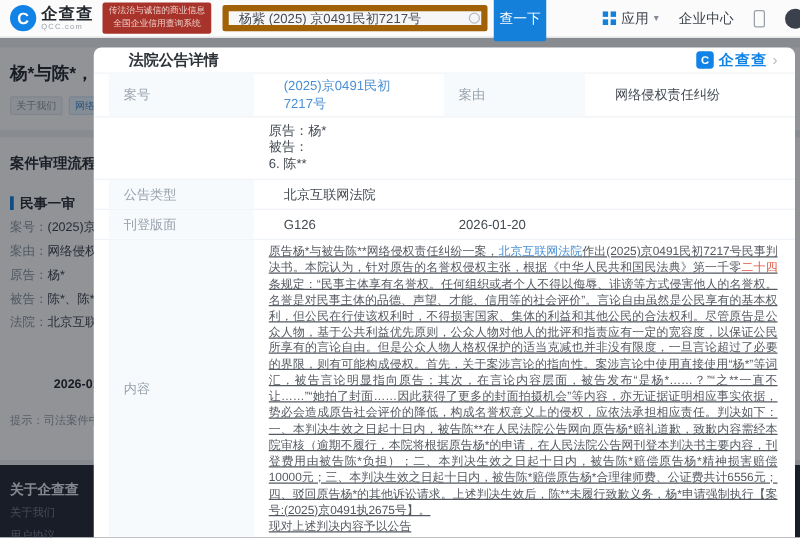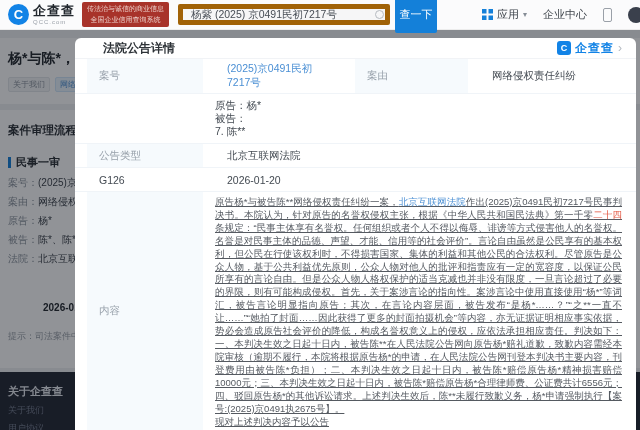--- a/index.html
+++ b/index.html
@@ -176,28 +176,29 @@
       <div class="trow row-basic">
         <div class="cell lbl">案号</div>
         <div class="cell val link">(2025)京0491民初7217号</div>
         <div class="cell lbl">案由</div>
         <div class="cell val">网络侵权责任纠纷</div>
       </div>
       <div class="trow">
         <div class="party-cell">
           <div>原告：杨*</div>
           <div>被告：</div>
-          <div>7. 陈**</div>
+          <div>6. 陈**</div>
         </div>
       </div>
       <div class="trow row-mid">
         <div class="cell lbl">公告类型</div>
         <div class="cell val">北京互联网法院</div>
       </div>
       <div class="trow row-mid">
+        <div class="cell lbl">刊登版面</div>
         <div class="cell val">G126</div>
         <div class="cell val">2026-01-20</div>
       </div>
       <div class="trow trow-content">
         <div class="cell lbl">内容</div>
         <div class="content-cell">
           <span><span class="seg-normal">原告杨*与被告陈**网络侵权责任纠纷一案，</span><span class="seg-link">北京互联网法院</span><span class="seg-normal">作出(2025)京0491民初7217号民事判决书。本院认为，针对原告的名誉权侵权主张，根据《中华人民共和国民法典》第一千零</span><span class="seg-highlight">二十四</span><span class="seg-normal">条规定：“民事主体享有名誉权。任何组织或者个人不得以侮辱、诽谤等方式侵害他人的名誉权。名誉是对民事主体的品德、声望、才能、信用等的社会评价”。言论自由虽然是公民享有的基本权利，但公民在行使该权利时，不得损害国家、集体的利益和其他公民的合法权利。尽管原告是公众人物，基于公共利益优先原则，公众人物对他人的批评和指责应有一定的宽容度，以保证公民所享有的言论自由。但是公众人物人格权保护的适当克减也并非没有限度，一旦言论超过了必要的界限，则有可能构成侵权。首先，关于案涉言论的指向性。案涉言论中使用直接使用“杨*”等词汇，被告言论明显指向原告；其次，在言论内容层面，被告发布“是杨*……？”“之**一直不让……”“她拍了封面……因此获得了更多的封面拍摄机会”等内容，亦无证据证明相应事实依据，势必会造成原告社会评价的降低，构成名誉权意义上的侵权，应依法承担相应责任。判决如下：一、本判决生效之日起十日内，被告陈**在人民法院公告网向原告杨*赔礼道歉，致歉内容需经本院审核（逾期不履行，本院将根据原告杨*的申请，在人民法院公告网刊登本判决书主要内容，刊登费用由被告陈*负担）；二、本判决生效之日起十日内，被告陈*赔偿原告杨*精神损害赔偿10000元；三、本判决生效之日起十日内，被告陈*赔偿原告杨*合理律师费、公证费共计6556元；四、驳回原告杨*的其他诉讼请求。上述判决生效后，陈**未履行致歉义务，杨*申请强制执行【案号:(2025)京0491执2675号】。</span></span>
           <div class="content-footer">现对上述判决内容予以公告</div>
         </div>
       </div>

